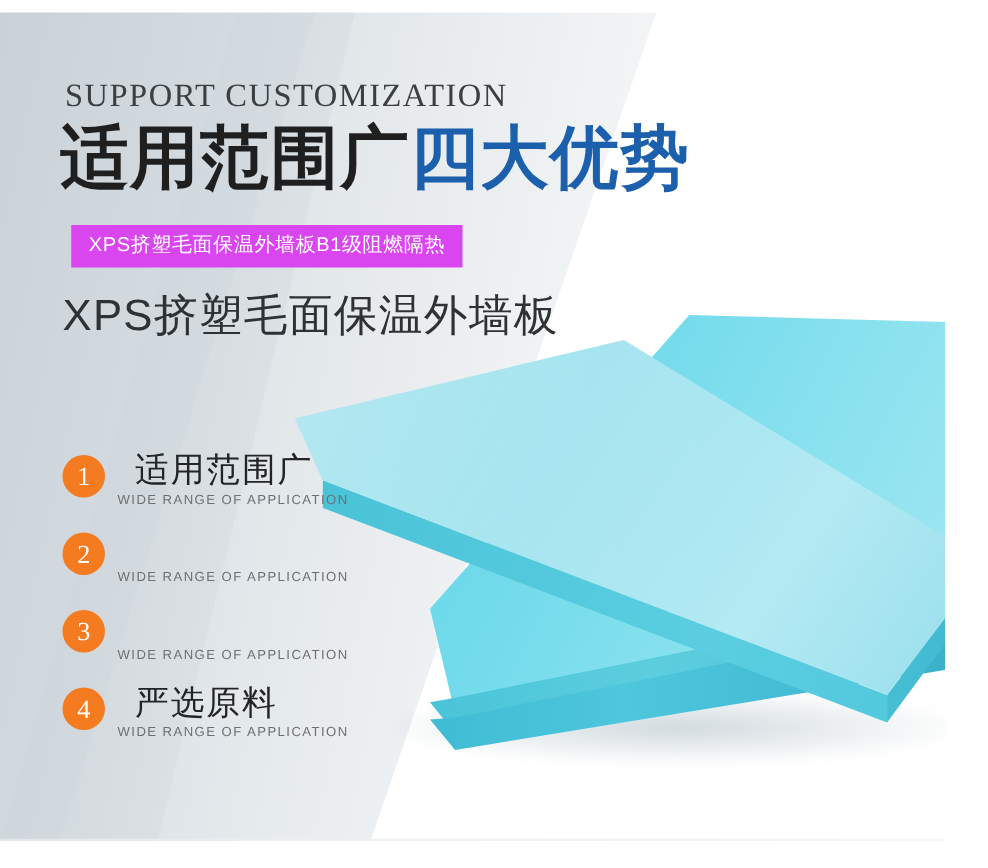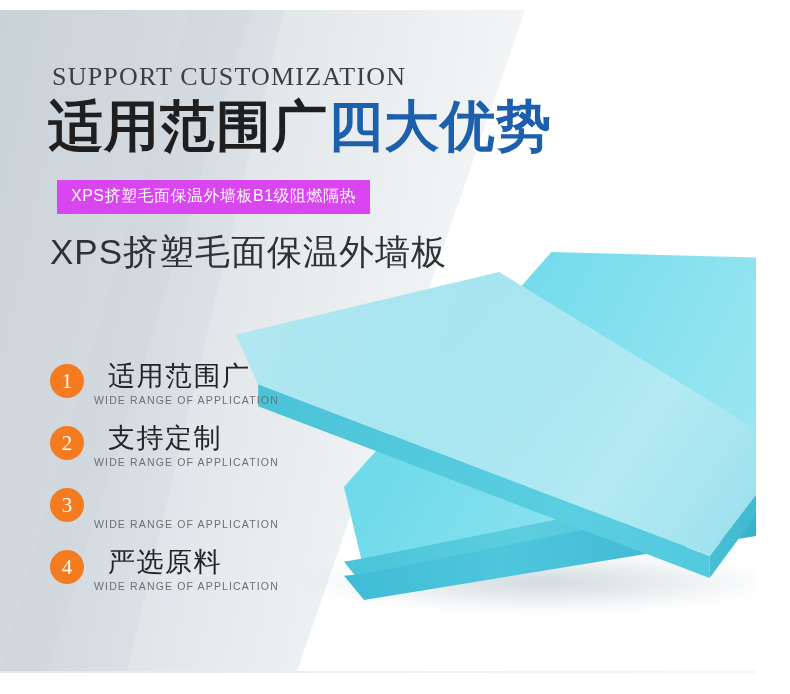--- a/index.html
+++ b/index.html
@@ -267,21 +267,20 @@
   <div class="features">
 
     <div class="feature">
       <div class="num">1</div>
       <div class="cn">适用范围广</div>
       <div class="en">WIDE RANGE OF APPLICATION</div>
     </div>
 
     <div class="feature">
       <div class="num">2</div>
-      <div class="cn">支持定制</div>
       <div class="en">WIDE RANGE OF APPLICATION</div>
     </div>
 
     <div class="feature">
       <div class="num">3</div>
       <div class="en">WIDE RANGE OF APPLICATION</div>
     </div>
 
     <div class="feature">
       <div class="num">4</div>

